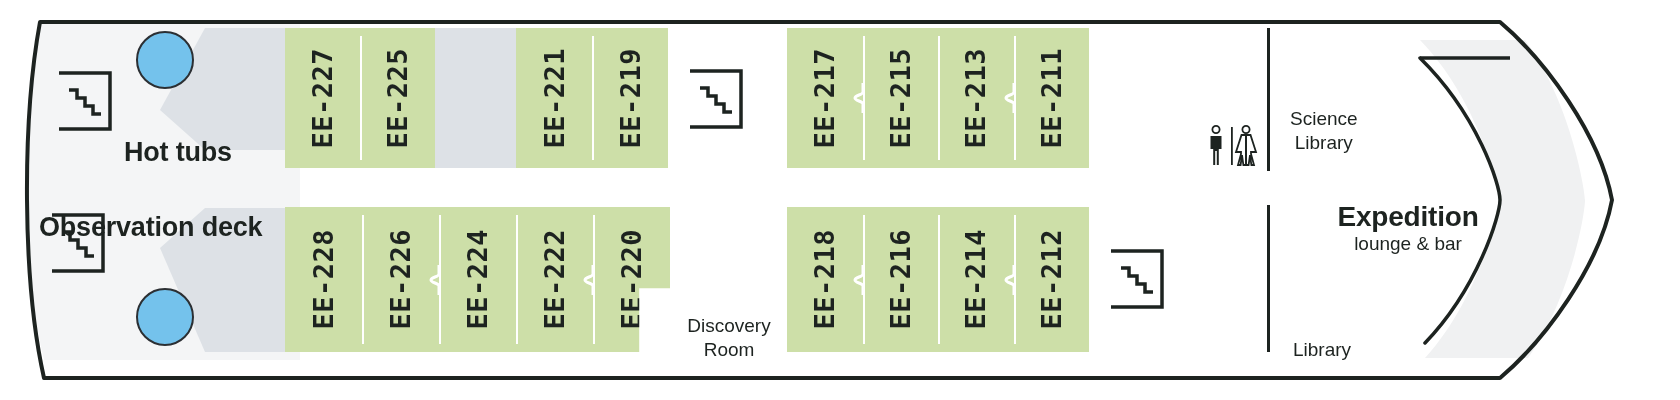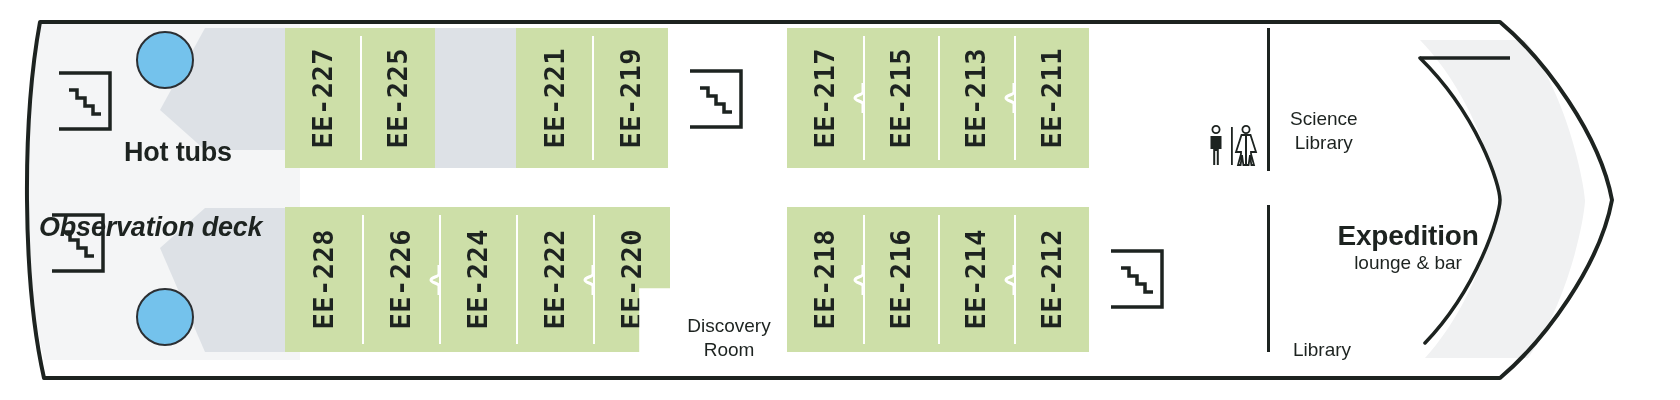--- a/index.html
+++ b/index.html
@@ -181,28 +181,28 @@
                  L39.4,41 L42,41 Z" fill="none" stroke="#1d2320" stroke-width="1.8"></path>
       </g>
     </svg>
   </div>
 
   <div class="vline" style="left:1267px; top:28px; height:143px;"></div>
   <div class="vline" style="left:1267px; top:205px; height:147px;"></div>
 
   <div class="lbl lbl-hottubs" style="left:124px; top:93px;">Hot tubs</div>
 
-  <div class="lbl lbl-obsdeck" style="left:39px; top:168px;font-style:italic;">Observation deck</div>
+  <div class="lbl lbl-obsdeck" style="left:39px; top:168px;">Observation deck</div>
 
   <div class="lbl lbl-science" style="left:1290px; top:63px;">
     <div>Science</div>
     <div>Library</div>
   </div>
 
-  <div class="lbl" style="left:1258px; top:176px; width:300px;">
+  <div class="lbl" style="left:1258px; top:157px; width:300px;">
     <div class="lbl-exped-main">Expedition</div>
     <div class="lbl-exped-sub">lounge &amp; bar</div>
   </div>
 
   <div class="lbl lbl-library" style="left:1293px; top:295px;text-align:right;">Library</div>
 
   <div class="lbl lbl-discovery" style="left:674px; top:270px; width:110px;">
     <div>Discovery</div>
     <div>Room</div>
   </div>

